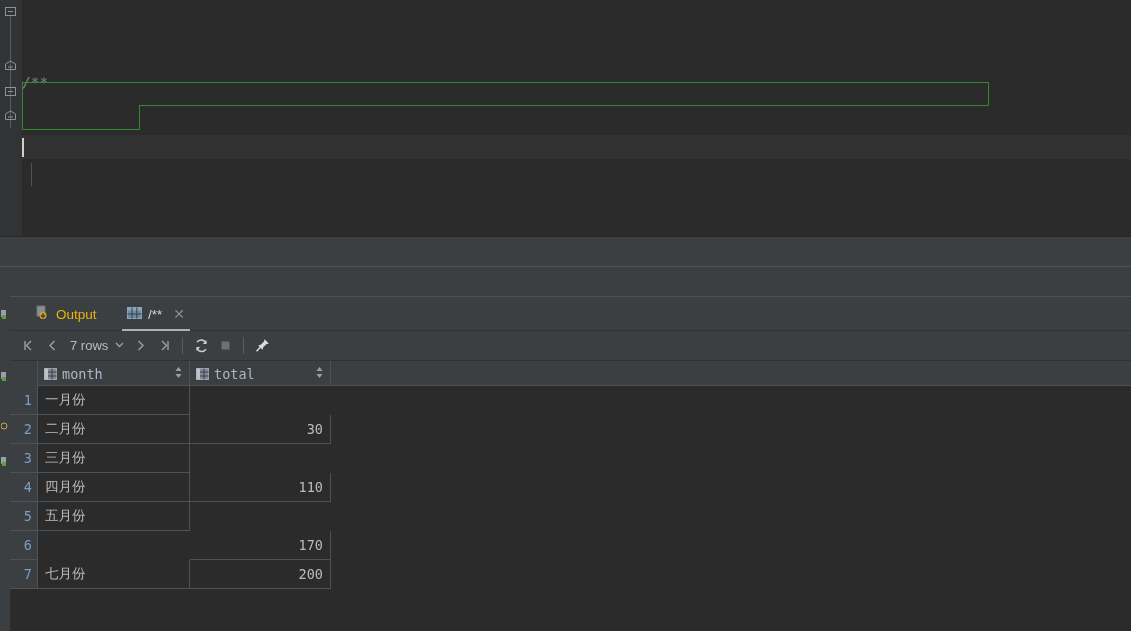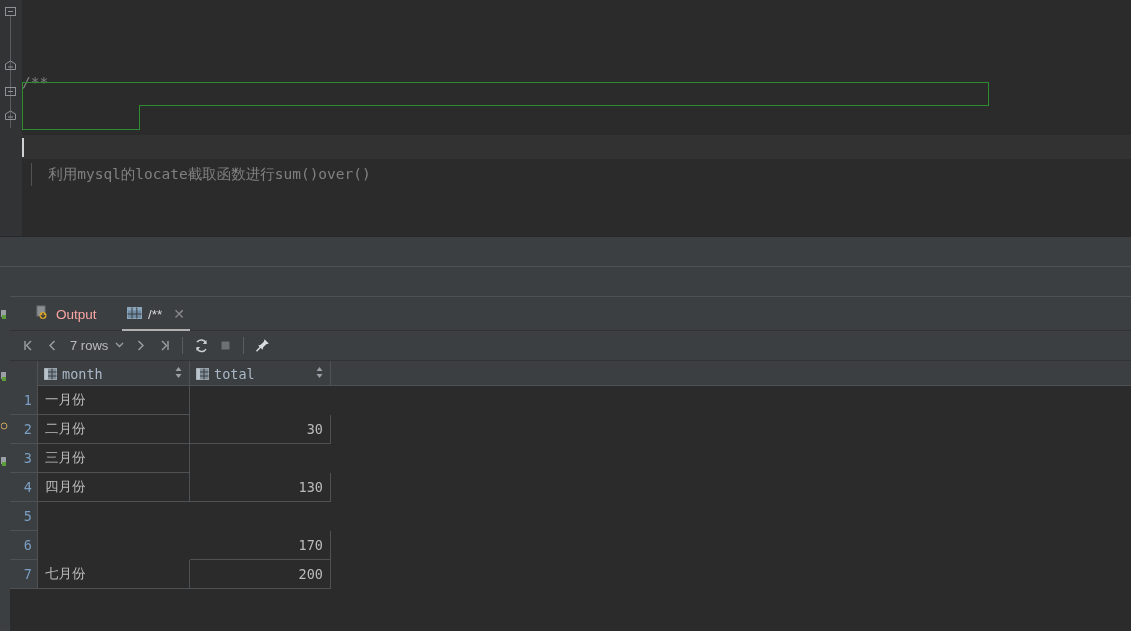--- a/index.html
+++ b/index.html
@@ -112,21 +112,21 @@
   }
   .tabbar {
     position: absolute; left: 0; top: 0; width: 1121px; height: 34px;
     border-bottom: 1px solid #323232;
   }
   .tab {
     position: absolute; top: 0; height: 34px;
     display: flex; align-items: center; gap: 6px;
     padding: 0 9px;
     font-family: "Liberation Sans", sans-serif;
-    font-size: 13.5px; color: #fca5a5;
+    font-size: 13.5px; color: #eab308;
     cursor: default;
   }
   .tab.active { color: #d7d7d7; }
   .tab.active::after {
     content: ""; position: absolute; left: 4px; right: 4px; bottom: 0;
     height: 2px; background: #b0b0b0;
   }
   .tab-close {
     font-size: 14px; color: #8a8a8a; margin-left: 5px; line-height: 1;
   }
@@ -230,21 +230,21 @@
           </svg>
       </div>
     </div>
 
     <div class="caret-row-hl"></div>
 
     <div class="editor-code">
 
       <div class="code-line"><span class="cmt">/**</span></div>
 
-      <div class="code-line"><span class="ln-indent"></span><span class="cmt">   利用mysql的locate截取函数进行sum()over()</span></div>
+      <div class="code-line"><span class="ln-indent"></span></div>
 
       <div class="code-line"><span class="cmt"> */</span></div>
 
       <div class="code-line"><span class="kw">select</span><span class="pun"> </span><span class="col">month</span><span class="pun">, </span><span class="fn">sum</span><span class="pun">(</span><span class="col">total</span><span class="pun">) </span><span class="kw">over</span><span class="pun"> (</span><span class="kw">order by</span><span class="pun"> </span><span class="fn">locate</span><span class="pun">(</span><span class="fn">substr</span><span class="pun">(</span><span class="col">month</span><span class="pun">, </span><span class="num">1</span><span class="pun">, </span><span class="num">1</span><span class="pun">),</span><span class="str">'一,二,三,四,五,六,七'</span><span class="pun">)) </span><span class="kw">as</span><span class="ident"> total</span></div>
 
       <div class="code-line"><span class="kw">from</span><span class="num"> t1109</span></div>
 
       <div class="stmt-box"></div>
       <div class="stmt-box3"></div>
       <div class="stmt-box2"></div>
@@ -421,24 +421,25 @@
         <div class="cell c-month">二月份</div>
         <div class="cell c-total num-cell">30</div>
       </div>
       <div class="grid-row" style="top:83px;">
         <div class="rownum">3</div>
         <div class="cell c-month">三月份</div>
       </div>
       <div class="grid-row" style="top:112px;">
         <div class="rownum">4</div>
         <div class="cell c-month">四月份</div>
-        <div class="cell c-total num-cell">130</div>
+        <div class="cell c-total num-cell">110</div>
       </div>
       <div class="grid-row" style="top:141px;">
         <div class="rownum">5</div>
+        <div class="cell c-month">五月份</div>
       </div>
       <div class="grid-row" style="top:170px;">
         <div class="rownum">6</div>
         <div class="cell c-total num-cell">170</div>
       </div>
       <div class="grid-row" style="top:199px;">
         <div class="rownum">7</div>
         <div class="cell c-month">七月份</div>
         <div class="cell c-total num-cell">200</div>
       </div>

